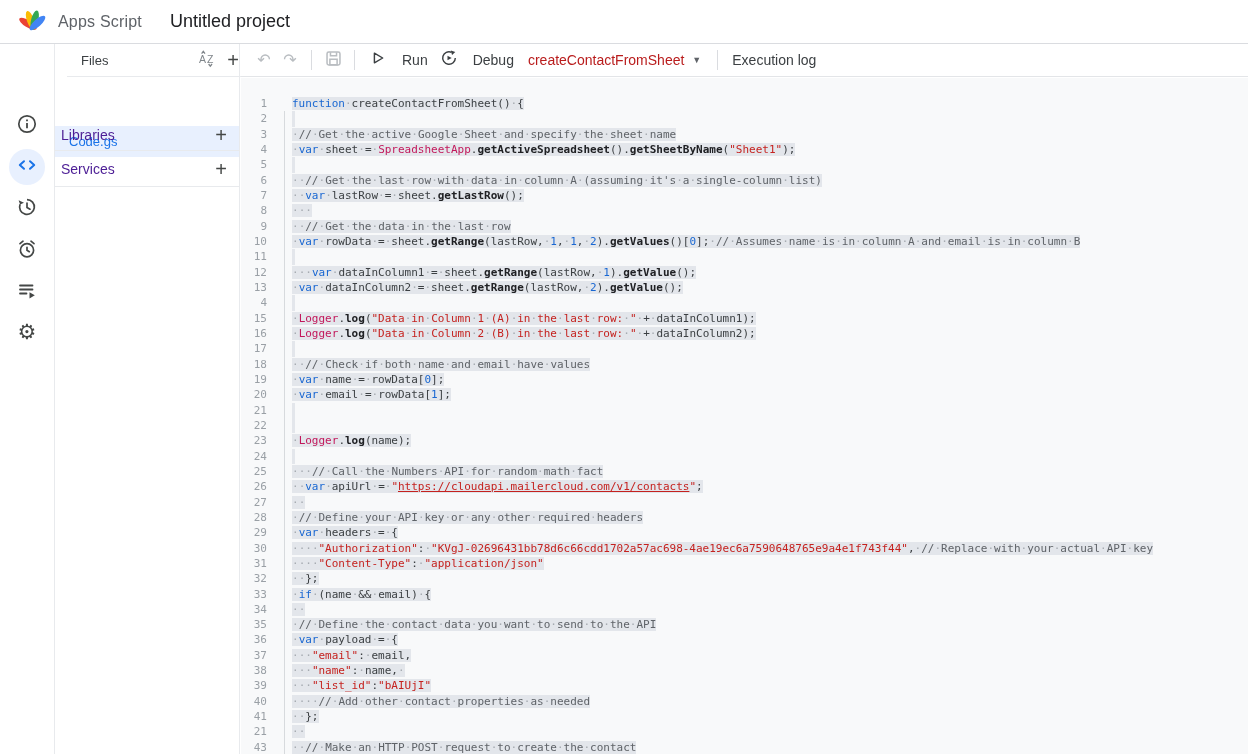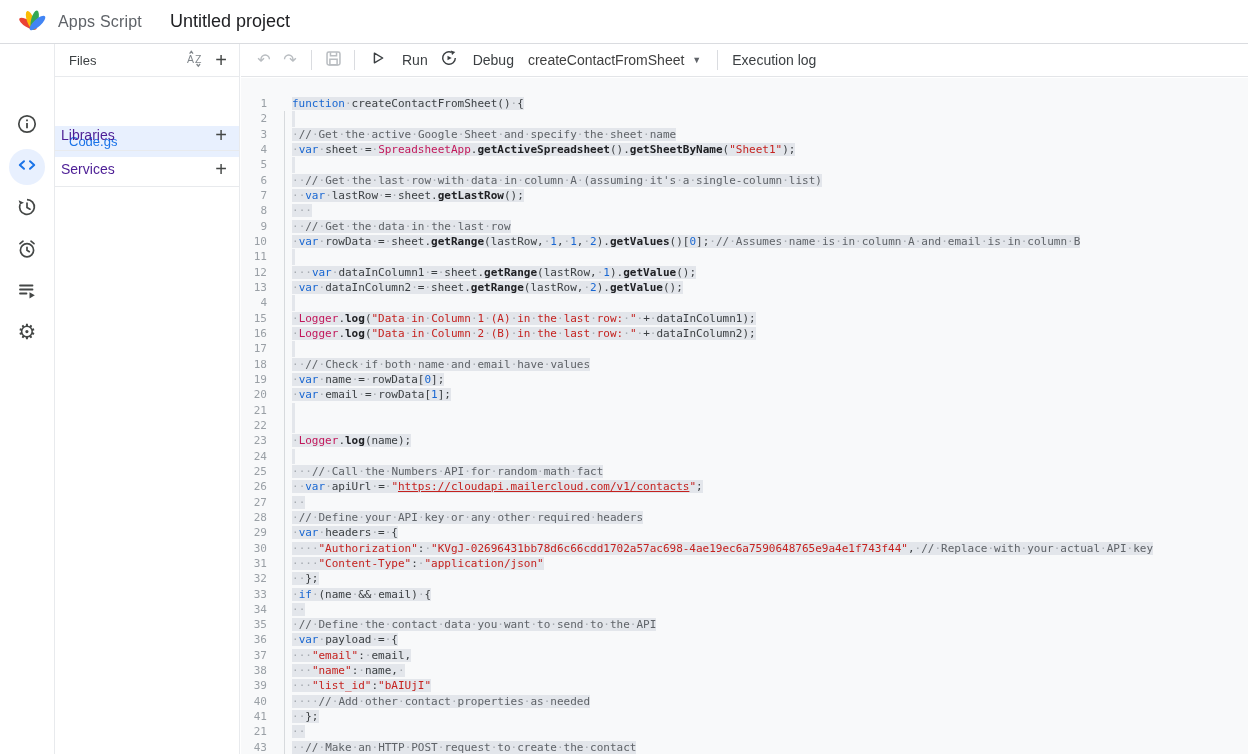--- a/index.html
+++ b/index.html
@@ -18,21 +18,21 @@
   .rail { position:absolute; left:0; top:44px; width:55px; height:710px; background:#fff;
           border-right:1px solid #e8eaed; }
   .rail-btn { position:absolute; left:9px; width:36px; height:36px; border-radius:50%;
               display:flex; align-items:center; justify-content:center; cursor:pointer; }
   .rail-btn.sel { background:#e8f0fe; }
   .gear-glyph { font-size:21px; color:#444746; line-height:1; }
 
   
   .files { position:absolute; left:55px; top:44px; width:185px; height:710px; background:#fff;
            border-right:1px solid #e8eaed; }
-  .files-hd { position:absolute; left:0; top:0; width:100%; height:33px; border-bottom:1px solid #e8eaed;
+  .files-hd { position:absolute; left:12px; top:0; width:100%; height:33px; border-bottom:1px solid #e8eaed;
               display:flex; align-items:center; }
   .files-hd .ttl { font-size:13px; color:#3c4043; margin-left:14px; flex:1; }
   .files-hd .hicons { display:flex; align-items:center; margin-right:8px; gap:6px; }
   .plus { font-size:20px; font-weight:300; color:#444746; line-height:1; cursor:pointer;
           width:20px; text-align:center; }
   .file-row { position:absolute; left:0; top:40px; width:100%; height:31px; display:flex; align-items:center;
               background:#e8f0fe; cursor:pointer;margin-top:42px; }
   .file-row span { font-size:13px; color:#1a73e8; margin-left:14px; }
   .sec-row { position:absolute; left:0; width:100%; height:32px; display:flex; align-items:center;
              border-bottom:1px solid #e8eaed; cursor:pointer; }
@@ -43,21 +43,21 @@
 
   
   .tbar { position:absolute; left:241px; top:44px; width:1007px; height:33px; background:#fff;
           border-bottom:1px solid #e3e5e8; display:flex; align-items:center; }
   .tb-ico { display:flex; align-items:center; justify-content:center; width:26px; height:26px; cursor:default; }
   .ur-glyph { font-size:16px; color:#b9bdc1; line-height:1; }
   .tb-sep { width:1px; height:20px; background:#dadce0; margin:0 8px; }
   .tb-btn { display:flex; align-items:center; gap:15px; cursor:pointer; padding:0 6px; height:26px; }
   .tb-btn .tlbl { font-size:14px; color:#3c4043; }
   .fn-dd { display:flex; align-items:center; gap:8px; cursor:pointer; padding:0 8px; height:26px; }
-  .fn-dd .tlbl { font-size:14px; color:#404040; }
+  .fn-dd .tlbl { font-size:14px; color:#b91c1c; }
   .caret { font-size:9px; color:#5f6368; }
 
   
   .editor { position:absolute; left:241px; top:78px; width:1007px; height:676px; background:#f8f9fa;
             overflow:hidden; }
   .indent-guide { position:absolute; left:43px; top:33px; width:1px; height:643px; background:#d7dadd; }
   .code { position:absolute; left:0; top:18px; width:100%;
           font-family:"DejaVu Sans Mono", monospace; font-size:11px; }
   .cl { display:flex; height:15.33px; line-height:15.33px; white-space:pre; }
   .ln { width:26px; text-align:right; color:#9aa0a6; flex:none; font-size:11px; }

